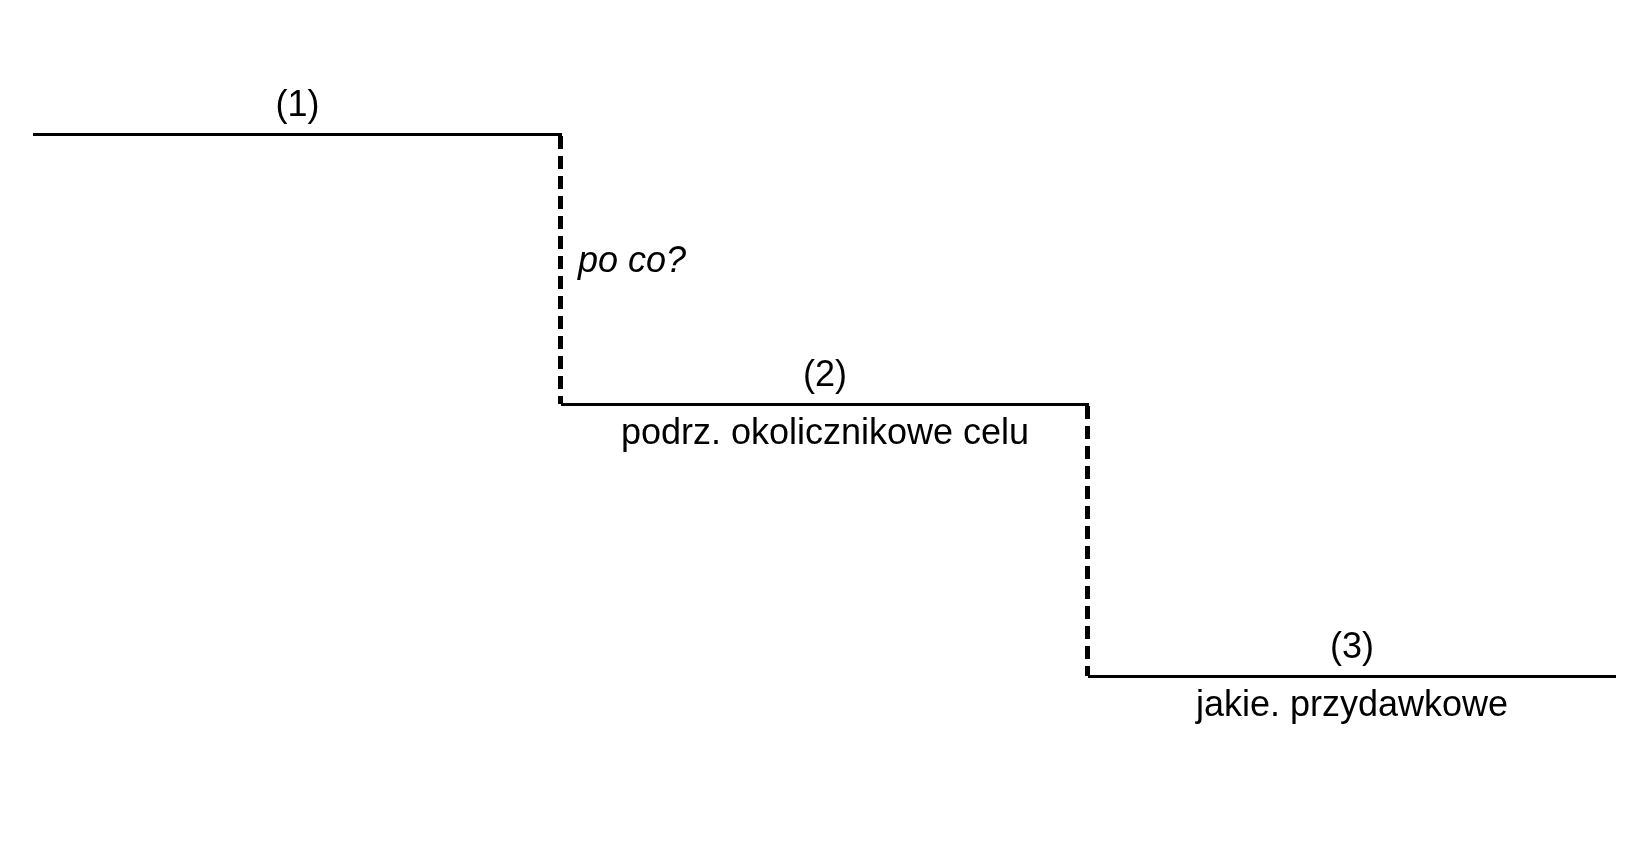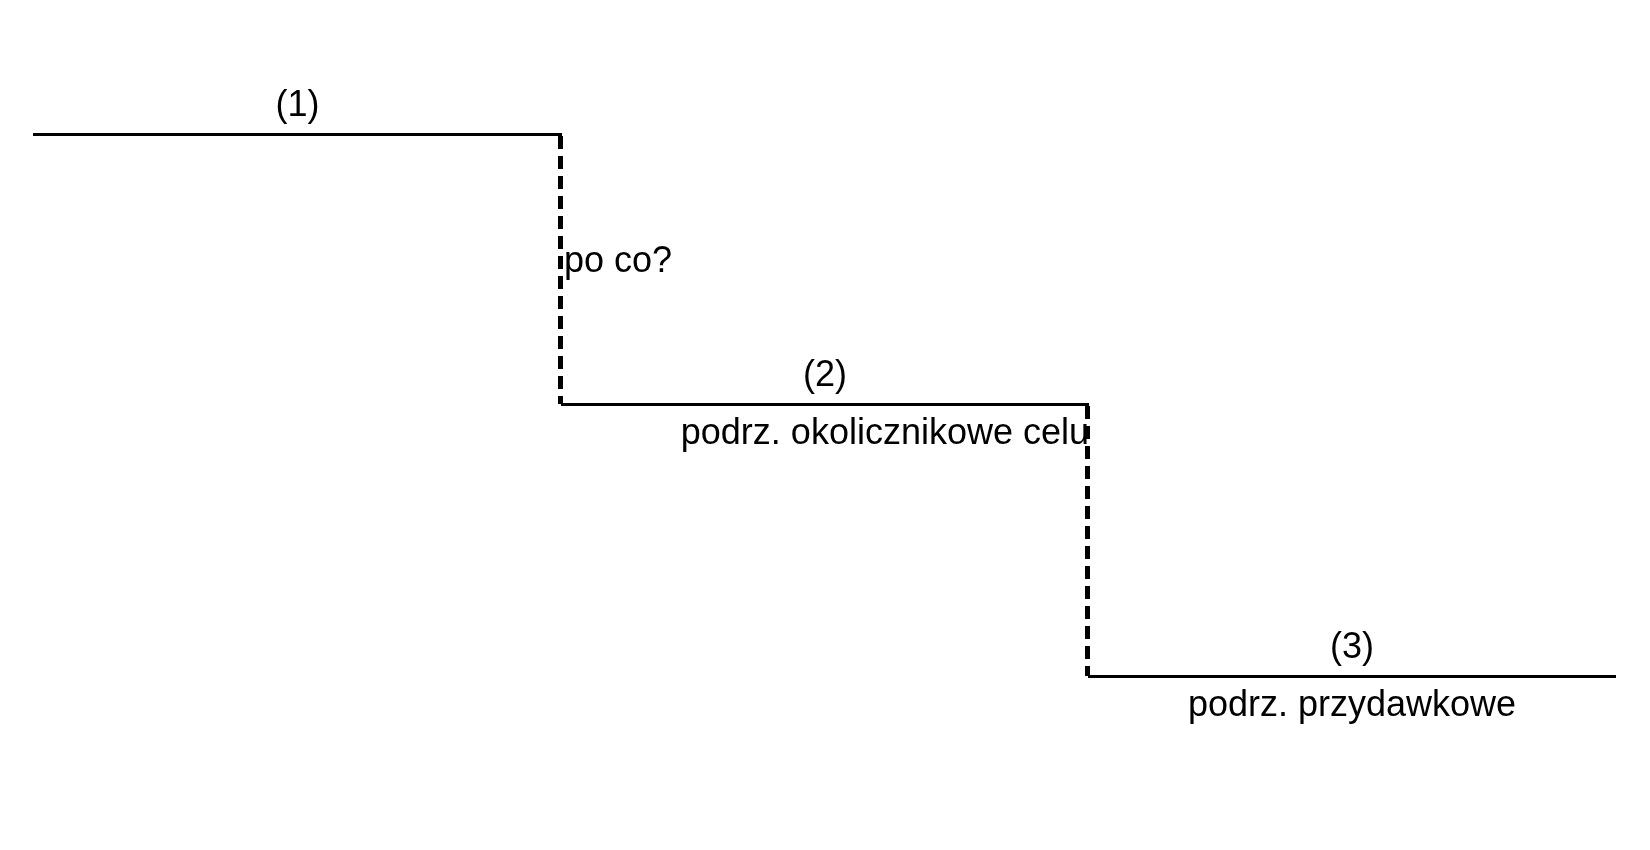--- a/index.html
+++ b/index.html
@@ -40,25 +40,25 @@
     white-space: nowrap;
   }
   .centered {
     text-align: center;
   }
   
   #h1 { left: 33px;   top: 133px; width: 529px; }
   #num1 { left: 33px; top: 82px;  width: 529px; }
   
   #v1 { left: 558px;  top: 136px; height: 268px; }
-  #q1 { left: 564px;  top: 238px; }
+  #q1 { left: 578px;  top: 238px; font-style: italic; }
   
   #h2 { left: 561px;  top: 403px; width: 528px; }
   #num2 { left: 561px; top: 352px; width: 528px; }
-  #type2 { left: 561px; top: 410px; width: 528px; text-align: right; }
+  #type2 { left: 561px; top: 410px; width: 528px; }
   
   #v2 { left: 1085px; top: 406px; height: 270px; }
   #q2 { left: 1103px; top: 500px; }
   
   #h3 { left: 1088px; top: 675px; width: 528px; }
   #num3 { left: 1088px; top: 624px; width: 528px; }
   #type3 { left: 1088px; top: 682px; width: 528px; }
 </style>
 </head>
 <body>
@@ -72,15 +72,15 @@
   <div class="label" id="q1">po co?</div>
 
   <div class="label centered" id="num2">(2)</div>
   <div class="hline" id="h2"></div>
   <div class="label centered" id="type2">podrz. okolicznikowe celu</div>
 
   <div class="vdash" id="v2"></div>
 
   <div class="label centered" id="num3">(3)</div>
   <div class="hline" id="h3"></div>
-  <div class="label centered" id="type3">podrz. przydawkowe</div>
+  <div class="label centered" id="type3">jakie. przydawkowe</div>
 
 </div>
 
 </body></html>

